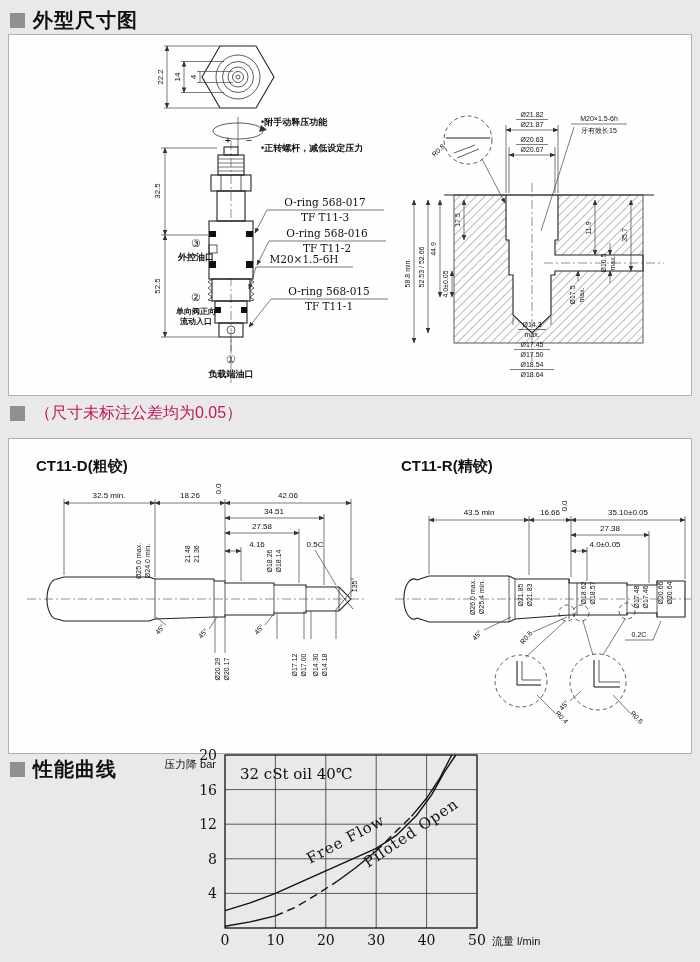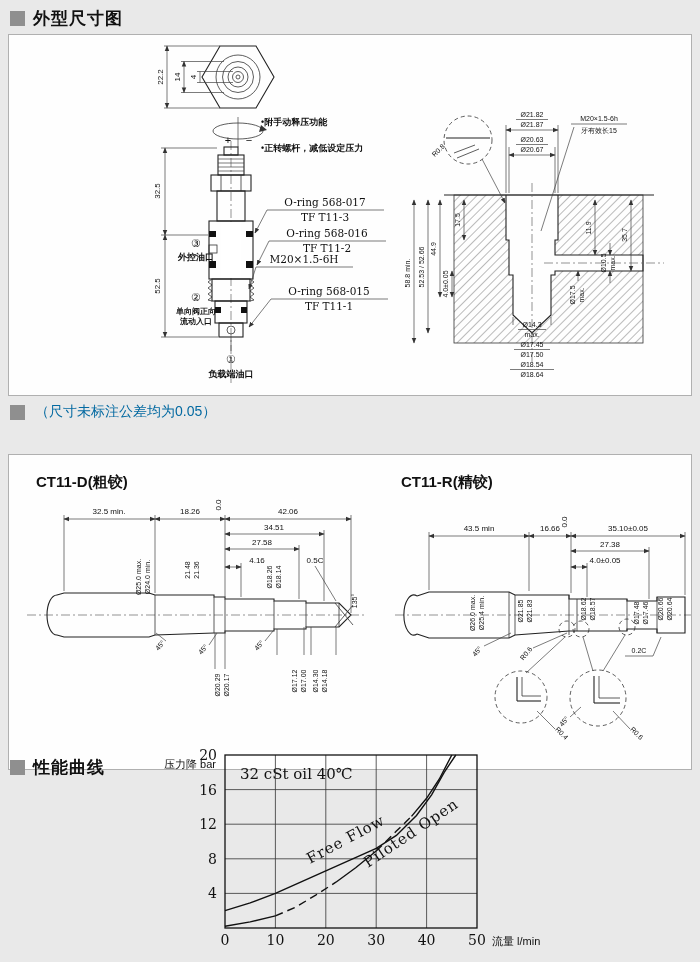--- a/index.html
+++ b/index.html
@@ -1,20 +1,20 @@
 <!DOCTYPE html>
 <html><head>
 <meta charset="utf-8">
 <style>
   html,body{margin:0;padding:0;background:#cfcfcf;}
   .page{position:relative;width:700px;height:962px;background:#e9e9e9;font-family:"Liberation Sans",sans-serif;overflow:hidden;}
   .sec-title{position:absolute;left:10px;display:flex;align-items:center;gap:8px;}
   .sq{width:15px;height:15px;background:#8f8f8f;display:inline-block;}
-  .sec-title h2{font-size:17px;font-weight:bold;color:#111;margin:0;letter-spacing:1px;}
-  .sec-title .sub{font-size:14px;font-weight:normal;color:#0369a1;margin-left:2px;}
+  .sec-title h2{font-size:20px;font-weight:bold;color:#111;margin:0;letter-spacing:1px;}
+  .sec-title .sub{font-size:16px;font-weight:normal;color:#be185d;margin-left:2px;}
   .dbox{position:absolute;left:8px;width:682px;background:#fefefe;border:1px solid #b0b0b0;}
   svg text{fill:#111;}
   .dt{font:7px "Liberation Sans",sans-serif;}
   .dt8{font:8px "Liberation Sans",sans-serif;}
   .ct{font:10.5px "DejaVu Serif",serif;}
   .cjk{font:9px "Liberation Sans",sans-serif;font-weight:bold;}
   .cjk8{font:8px "Liberation Sans",sans-serif;font-weight:bold;}
   .num{font:11px "Liberation Sans",sans-serif;}
   .ttl{font:15px "Liberation Sans",sans-serif;font-weight:bold;}
   .ol{stroke:#222;stroke-width:1.1;fill:none;}
@@ -214,21 +214,21 @@
       <text class="dt" x="523" y="342" text-anchor="middle">Ø18.64</text>
     </g>
   </svg>
   </div>
 
   <div class="sec-title" style="top:403px;">
     <span class="sq"></span>
     <span class="sub">（尺寸未标注公差均为0.05）</span>
   </div>
 
-  <div class="dbox" style="top:454px;height:314px;">
+  <div class="dbox" style="top:438px;height:314px;">
   <svg width="682" height="312" viewBox="0 0 682 312">
 
     <g>
       <text class="ttl" x="27" y="32">CT11-D(粗铰)</text>
       <line class="cl" x1="18" y1="160" x2="356" y2="160"></line>
       <path class="ol" d="M48,140 A10,20 0 1,0 48,180"></path>
       <path class="ol" d="M48,140 L55,138 H140 L146,140 H205 V142 H216 V144 H265 V146 H297 V148 H330 L342,160 L330,172 H297 V174 H265 V176 H216 V178 H205 L146,180 L140,182 H55 L48,180"></path>
       <line class="tl" x1="146" y1="140" x2="146" y2="180"></line>
       <line class="tl" x1="205" y1="142" x2="205" y2="178"></line>
       <line class="tl" x1="216" y1="144" x2="216" y2="176"></line>

